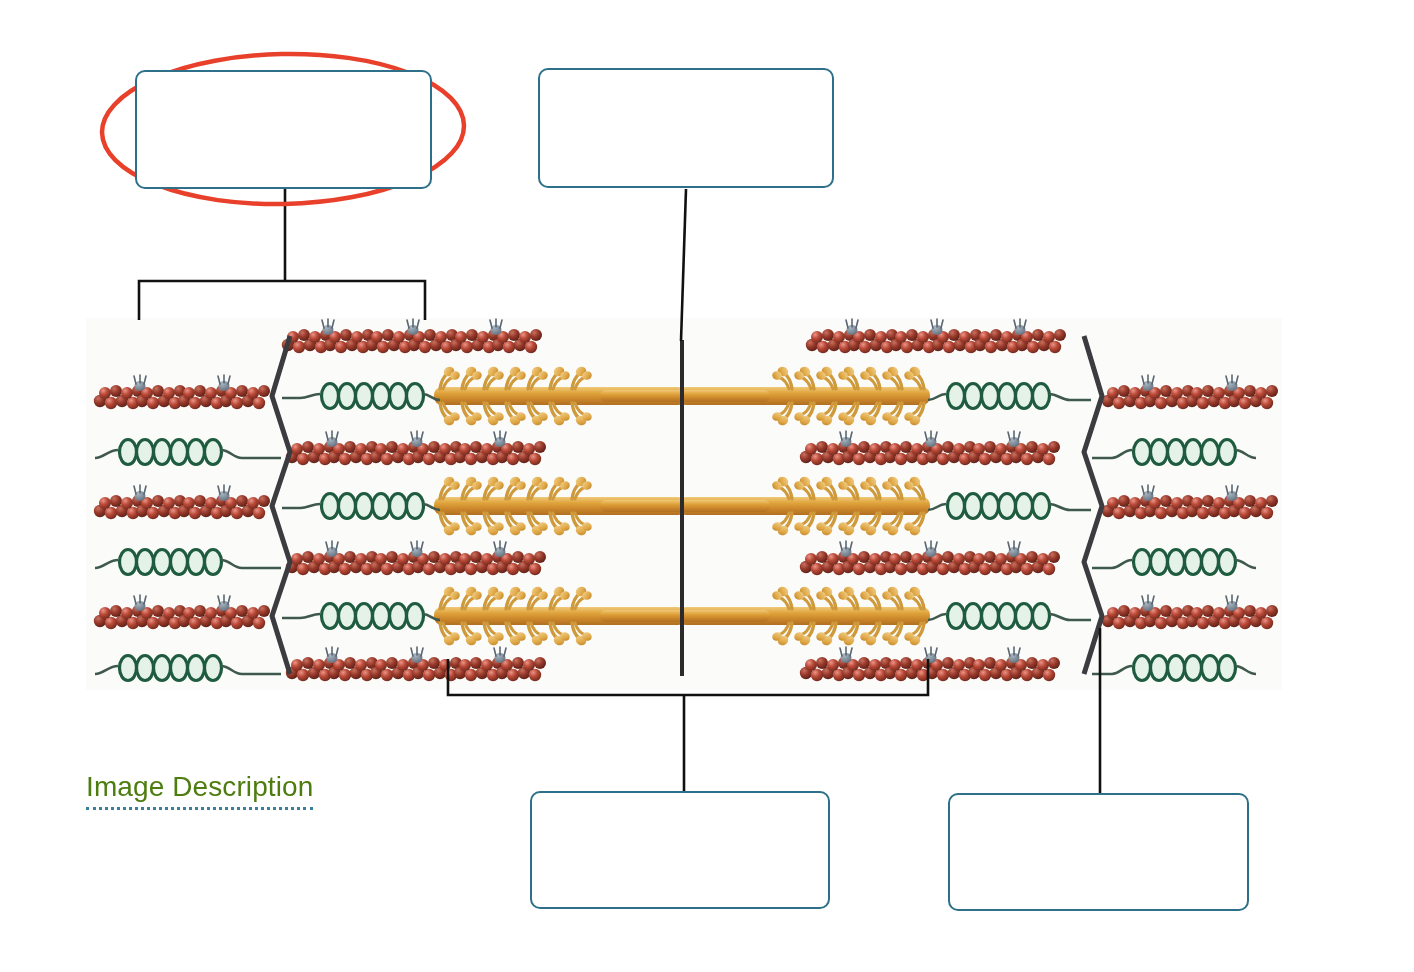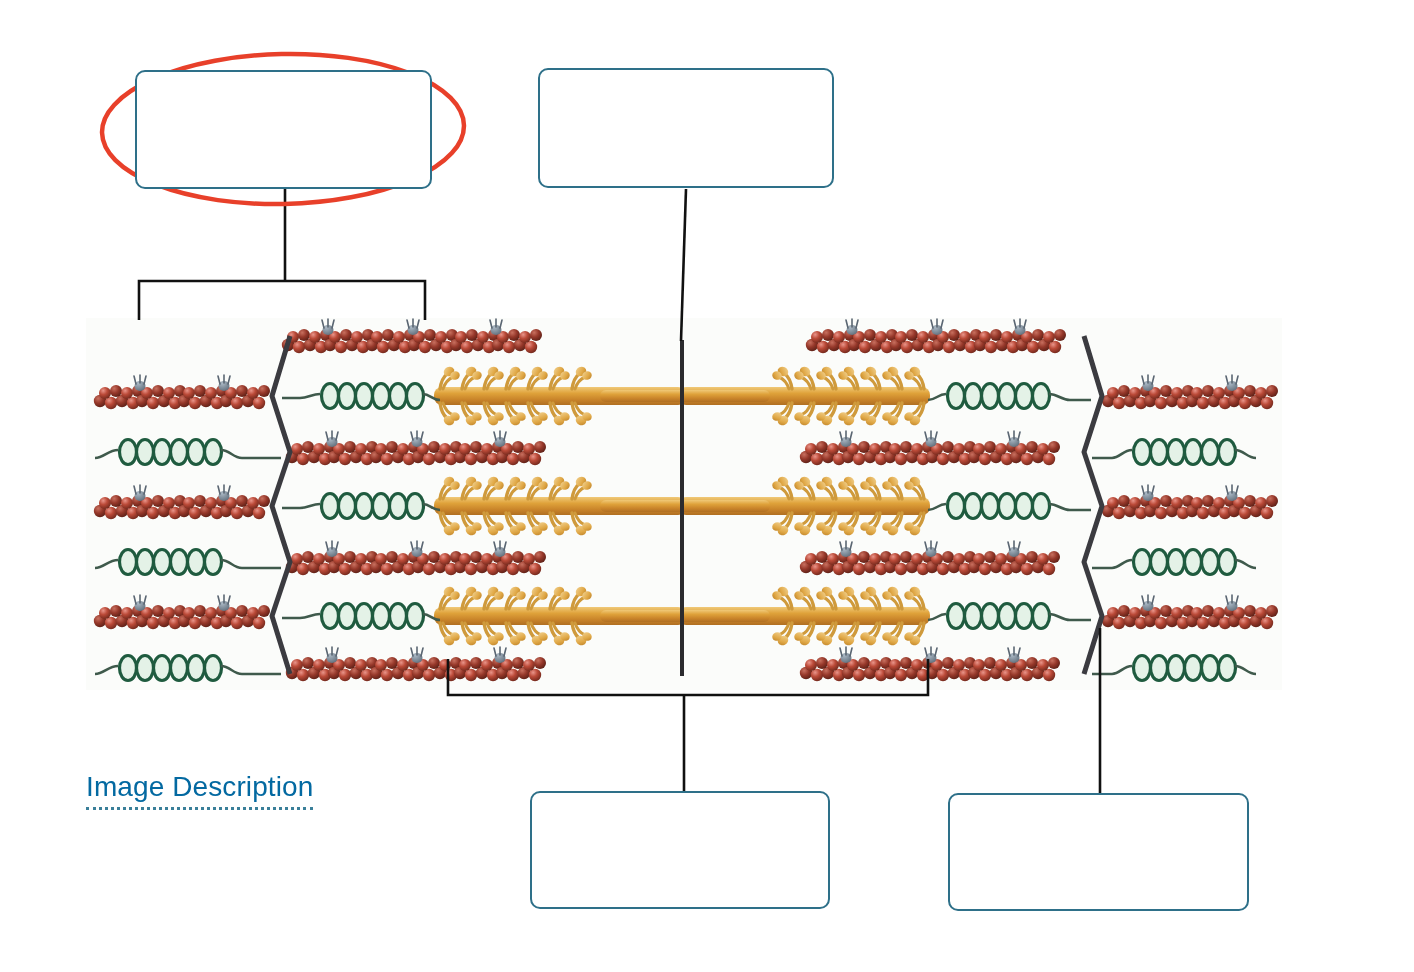--- a/index.html
+++ b/index.html
@@ -38,21 +38,21 @@
     box-sizing: border-box;
     cursor: text;
   }
 
   #image-description-link {
     position: absolute;
     z-index: 5;
     left: 86px;
     top: 772px;
     font-size: 28px;
-    color: #0369a1;
+    color: #4d7c0f;
     letter-spacing: 0.1px;
     text-decoration: none;
     border-bottom: 3px dotted #3a7f99;
     padding-bottom: 4px;
     line-height: 1.1;
     cursor: pointer;
     white-space: nowrap;
   }
 </style>
 </head>

